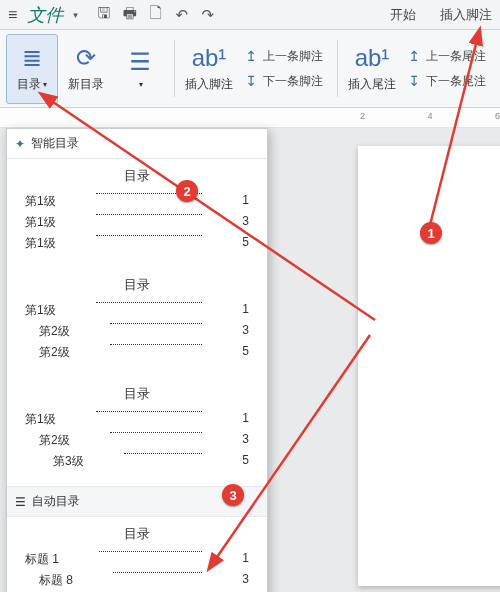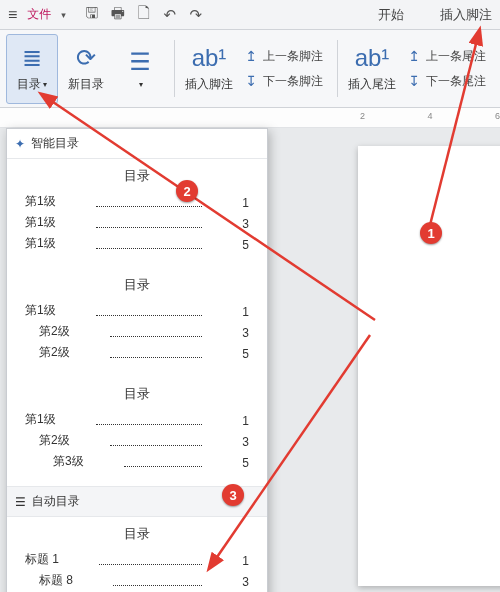--- a/index.html
+++ b/index.html
@@ -1,25 +1,25 @@
 <!DOCTYPE html>
 <html><head>
 <meta charset="utf-8">
 <style>
   * { box-sizing: border-box; margin: 0; padding: 0; font-family: "Microsoft YaHei", "PingFang SC", sans-serif; }
   body { width: 500px; height: 592px; background: #f0f1f3; overflow: hidden; position: relative; }
 
   
   .menubar { height: 30px; background: #f3f4f6; border-bottom: 1px solid #d0d3d8; display:flex; align-items:center; padding: 0 8px; gap:10px; }
   .menubar .ham { font-size: 16px; color:#444; }
-  .menubar .file-lbl { font-size: 12px; color:#be185d; }
+  .menubar .file-lbl { font-size: 18px; color:#0f766e;font-style:italic; }
   .menubar .file-arr { font-size: 9px; color:#555; }
   .qat { display:flex; gap:6px; margin-left:6px; }
   .qat-ico { width:20px; height:20px; display:flex; align-items:center; justify-content:center; color:#555; font-size:15px; }
-  .tabs-right { position:absolute; right:0; display:flex; gap:20px; align-items:center; height:14px; padding-right:0; }
+  .tabs-right { position:absolute; right:0; display:flex; gap:8px; align-items:center; height:14px; padding-right:0; }
   .tab { font-size:13px; color:#444; padding:6px 8px; }
   .tab.ref { background:#2f7bff; color:#fff; border-radius:3px 0 0 3px; padding:6px 10px; }
 
   
   .ribbon { height: 78px; background:#f6f7f9; border-bottom:1px solid #d0d3d8; display:flex; align-items:stretch; }
   .grp { display:flex; align-items:center; padding:4px 6px; gap:2px; }
   .btn-big { display:flex; flex-direction:column; align-items:center; justify-content:center; width:52px; height:70px; border-radius:3px; }
   .btn-big.sel { background:#dfe8f5; border:1px solid #9fb8dd; }
   .btn-big .ico { font-size:24px; color:#3c6db0; margin-bottom:4px; }
   .btn-big .lbl { font-size:12px; color:#333; }
@@ -36,21 +36,21 @@
   
   .content { position:relative; height: calc(592px - 30px - 78px - 20px); background:#e8eaec; }
   .page { position:absolute; top:18px; left:358px; width:240px; height:440px; background:#fff; box-shadow:0 2px 6px rgba(0,0,0,0.25); }
 
   
   .dd-panel { position:absolute; left:6px; top:0; width:262px; background:#fff; border:1px solid #c9ccd1; box-shadow:2px 3px 10px rgba(0,0,0,0.25); z-index:5; font-size:12px; color:#333; }
   .dd-header { padding:6px 8px; border-bottom:1px solid #e6e8eb; display:flex; align-items:center; gap:6px; }
   .dd-header .ico-s { color:#3c6db0; }
   .toc-block { padding:8px 18px 12px 18px; }
   .toc-title { text-align:center; font-size:13px; margin-bottom:8px; }
-  .toc-row { display:flex; align-items:flex-end; font-size:12px; margin:4px 0; white-space:nowrap;gap:36px; }
+  .toc-row { display:flex; align-items:flex-start; font-size:12px; margin:4px 0; white-space:nowrap;gap:36px; }
   .toc-row .txt { flex:0 0 auto; }
   .toc-row .dots { flex:1 1 auto; border-bottom:1.5px dotted #333; margin:0 4px 3px 4px; min-width:10px; }
   .toc-row .pg { flex:0 0 auto; }
   .ind1 { padding-left:14px; }
   .ind2 { padding-left:28px; }
   .dd-subhead { padding:6px 8px; border-top:1px solid #e6e8eb; border-bottom:1px solid #e6e8eb; background:#f4f5f7; display:flex; align-items:center; gap:6px; }
 
   
   .anno { position:absolute; inset:0; pointer-events:none; z-index:20; }
   .marker { position:absolute; width:22px; height:22px; border-radius:50%; background:#e23b31; color:#fff; font-size:13px; font-weight:bold; display:flex; align-items:center; justify-content:center; box-shadow:0 1px 2px rgba(0,0,0,0.4); }

